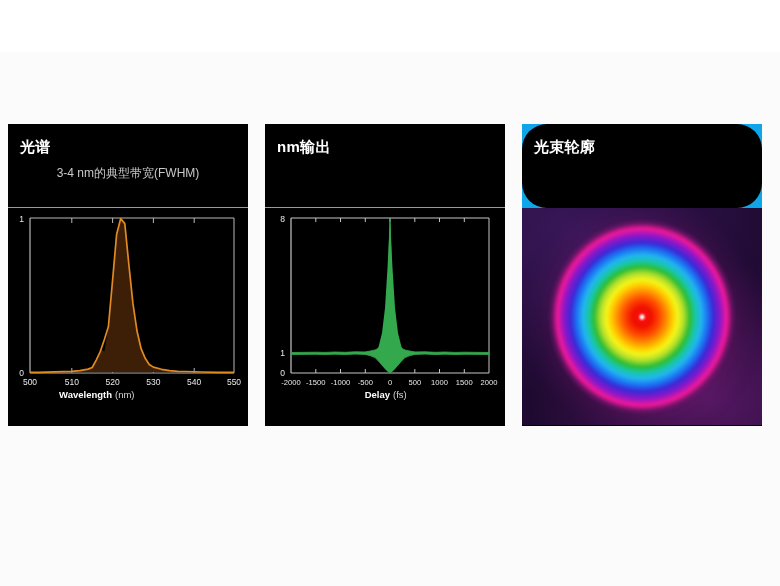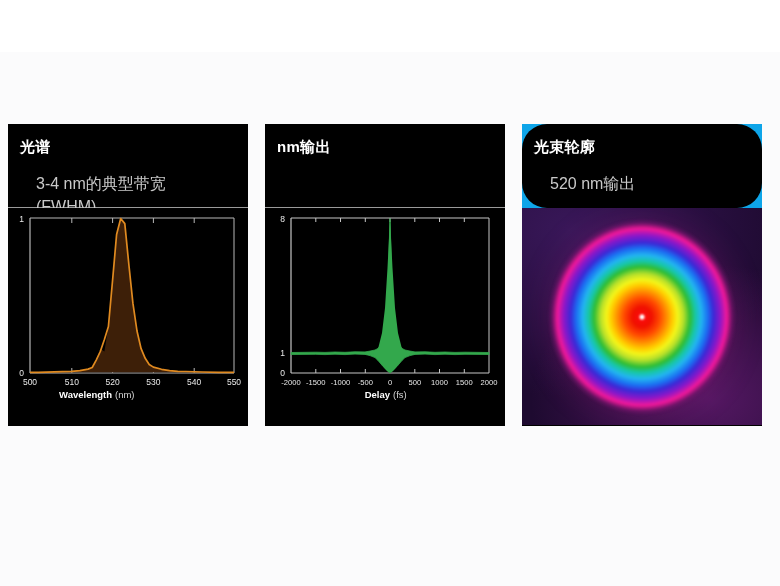--- a/index.html
+++ b/index.html
@@ -29,21 +29,21 @@
     height:84px;box-sizing:border-box;
     padding:14px 12px 0 12px;
     background:#000000;
     border-bottom:1px solid #9a9a9a;
   }
   .panel-title{
     color:#ffffff;font-size:15px;font-weight:bold;
     letter-spacing:.3px;line-height:1.2;margin:0 0 4px 0;
   }
   .panel-sub{
-    color:#c9c9c9;font-size:16px;line-height:1.45;margin:16px;
+    color:#c9c9c9;font-size:12px;line-height:1.45;margin:9px;text-align:center;
   }
   .panel-sub.alert{color:#e01b1b;}
   .panel-body{flex:1;position:relative;background:#000000;}
   .plot-svg{display:block;width:240px;height:217px;}
 
   
   .beam{
     width:240px;height:217px;position:relative;overflow:hidden;
     background:
       radial-gradient(120% 100% at 78% 88%, rgba(150,40,160,.45) 0%, rgba(40,12,60,0) 62%),
@@ -209,21 +209,20 @@
 
           <text x="125" y="190" text-anchor="end" fill="#ffffff" font-size="9.5" font-weight="bold" font-family="Liberation Sans, sans-serif">Delay</text>
           <text x="128" y="190" text-anchor="start" fill="#d6d6d6" font-size="9.5" font-family="Liberation Sans, sans-serif">(fs)</text>
         </svg>
       </div>
     </div>
 
     <div class="panel">
       <div class="panel-header" style="border-bottom:none;border-radius:25px;">
         <div class="panel-title">光束轮廓</div>
-        <div class="panel-sub">520 nm输出</div>
       </div>
       <div class="panel-body">
         <div class="beam">
           <div class="beam-glow"></div>
           <div class="beam-rings"></div>
         </div>
       </div>
     </div>
 
   </div>

